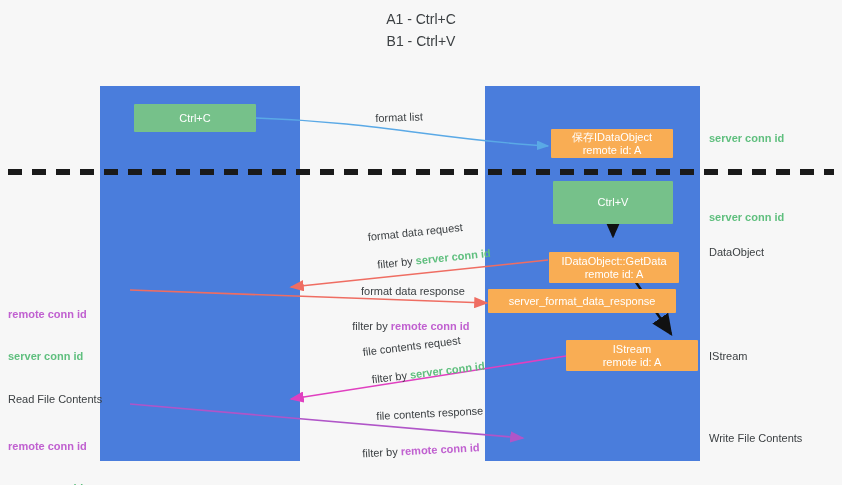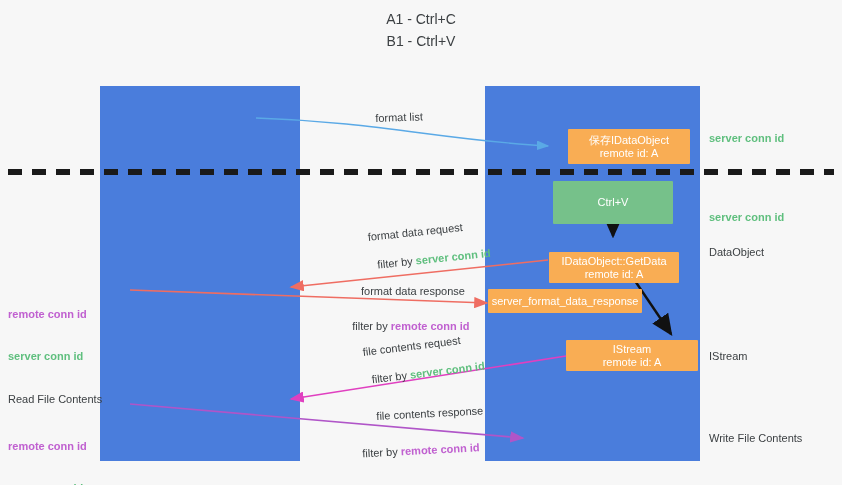--- a/index.html
+++ b/index.html
@@ -105,34 +105,35 @@
 
     <path d="M548,260 L291,287" stroke="#ef6d62" stroke-width="1.6" fill="none" marker-end="url(#ar-red)"></path>
 
     <path d="M130,290 L487,303" stroke="#ef6d62" stroke-width="1.6" fill="none" marker-end="url(#ar-red)"></path>
 
     <path d="M566,356 L291,399" stroke="#e040c0" stroke-width="1.6" fill="none" marker-end="url(#ar-magenta)"></path>
 
     <path d="M130,404 L523,438" stroke="#b055c8" stroke-width="1.6" fill="none" marker-end="url(#ar-purple)"></path>
   </svg>
 
+  <div class="box green" style="left:134px;top:104px;width:122px;height:28px;">Ctrl+C</div>
 
-  <div class="box orange" style="left:568px;top:129px;width:122px;height:35px;">保存IDataObject
+  <div class="box orange" style="left:551px;top:129px;width:122px;height:29px;">保存IDataObject
 remote id: A</div>
 
   <div class="box green" style="left:553px;top:181px;width:120px;height:43px;">Ctrl+V</div>
 
   <div class="box orange" style="left:549px;top:252px;width:130px;height:31px;">IDataObject::GetData
 remote id: A</div>
 
   <div class="box orange" style="left:566px;top:340px;width:132px;height:31px;">IStream
 remote id: A</div>
 
 
-  <div class="box orange" style="left:488px;top:289px;width:154px;height:24px;">server_format_data_response</div>
+  <div class="box orange" style="left:488px;top:289px;width:188px;height:24px;">server_format_data_response</div>
 
 
 
   <div class="note rot" style="left:375px;top:111px;transform:rotate(-2deg);">format list</div>
 
   <div class="note rot" style="left:367px;top:230px;transform:rotate(-6deg);">format data request</div>
   <div class="note rot" style="left:363px;top:245px;transform:rotate(-6deg);">
     <span>filter by </span><span class="green">server conn id</span>
   </div>
 

